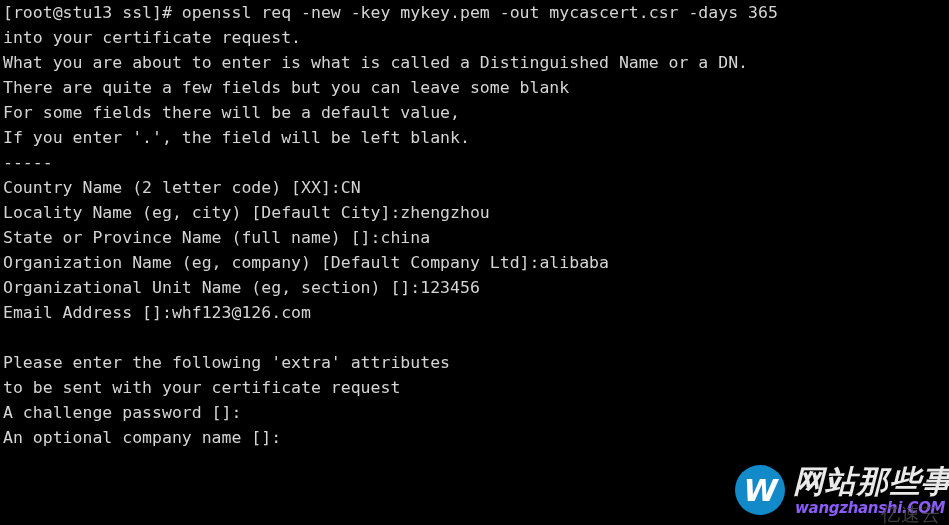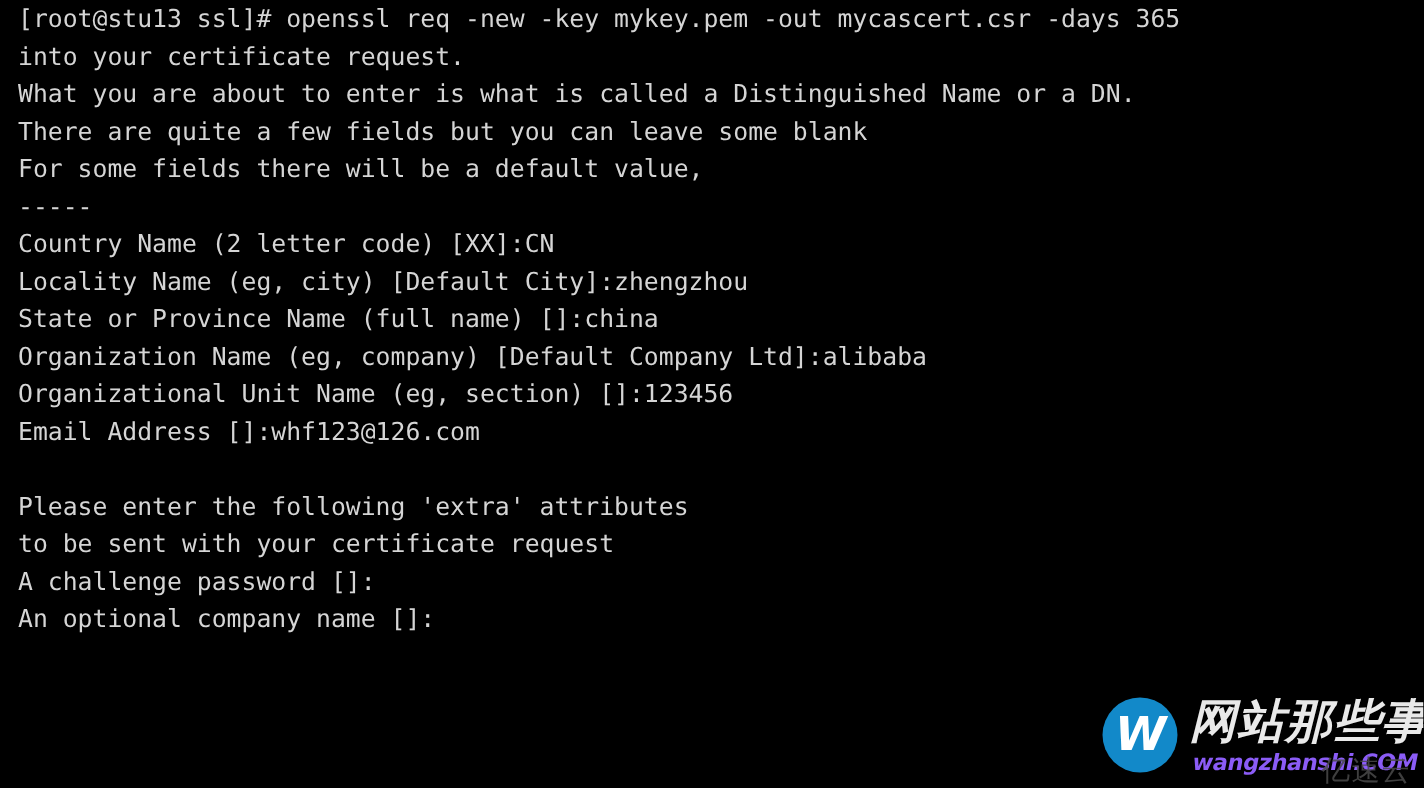--- a/index.html
+++ b/index.html
@@ -24,21 +24,21 @@
     position: absolute;
     left: 0;
     top: 0;
     width: 949px;
     padding: 0;
   }
   .line {
     height: 25px;
     white-space: pre;
     color: #d5d5d5;
-    padding-left: 12px;
+    padding-left: 3px;
     font-variant-ligatures: none;
   }
   .line.blank {
     color: transparent;
   }
   .cursorline {
     position: relative;
   }
   
   #watermark {
@@ -116,20 +116,21 @@
 <body>
 
 <div id="terminal">
 
   <div id="screen">
     <div class="line">[root@stu13 ssl]# openssl req -new -key mykey.pem -out mycascert.csr -days 365</div>
     <div class="line">into your certificate request.</div>
     <div class="line">What you are about to enter is what is called a Distinguished Name or a DN.</div>
     <div class="line">There are quite a few fields but you can leave some blank</div>
     <div class="line">For some fields there will be a default value,</div>
+    <div class="line">If you enter '.', the field will be left blank.</div>
     <div class="line">-----</div>
     <div class="line">Country Name (2 letter code) [XX]:CN</div>
     <div class="line">Locality Name (eg, city) [Default City]:zhengzhou</div>
     <div class="line">State or Province Name (full name) []:china</div>
     <div class="line">Organization Name (eg, company) [Default Company Ltd]:alibaba</div>
     <div class="line">Organizational Unit Name (eg, section) []:123456</div>
     <div class="line">Email Address []:whf123@126.com</div>
     <div class="line blank">&nbsp;</div>
     <div class="line">Please enter the following 'extra' attributes</div>
     <div class="line">to be sent with your certificate request</div>

